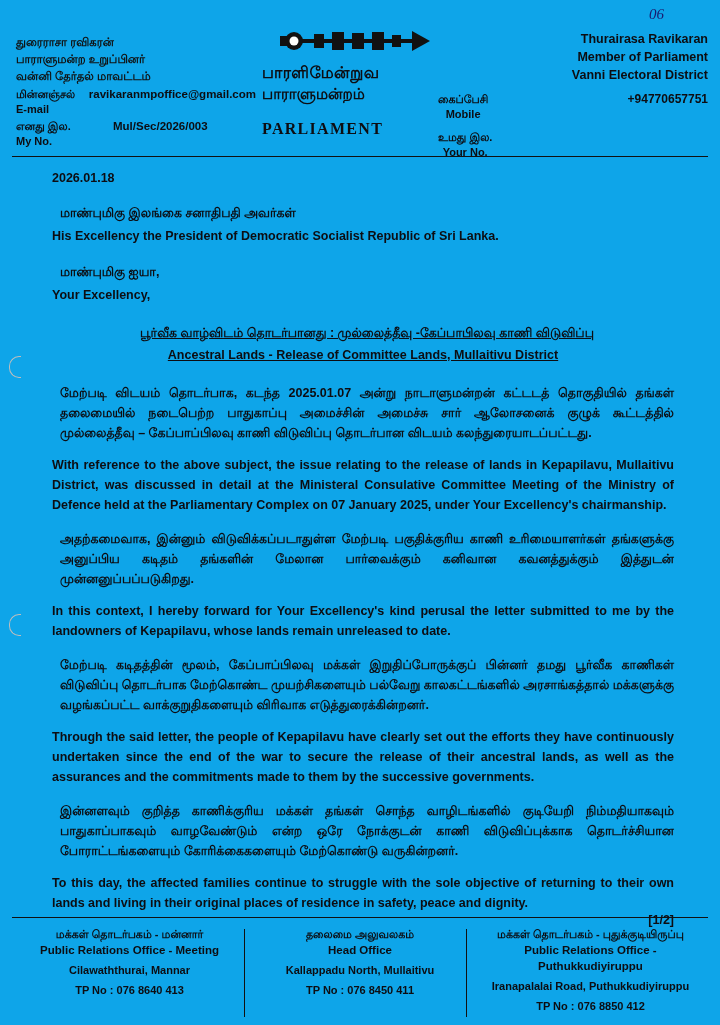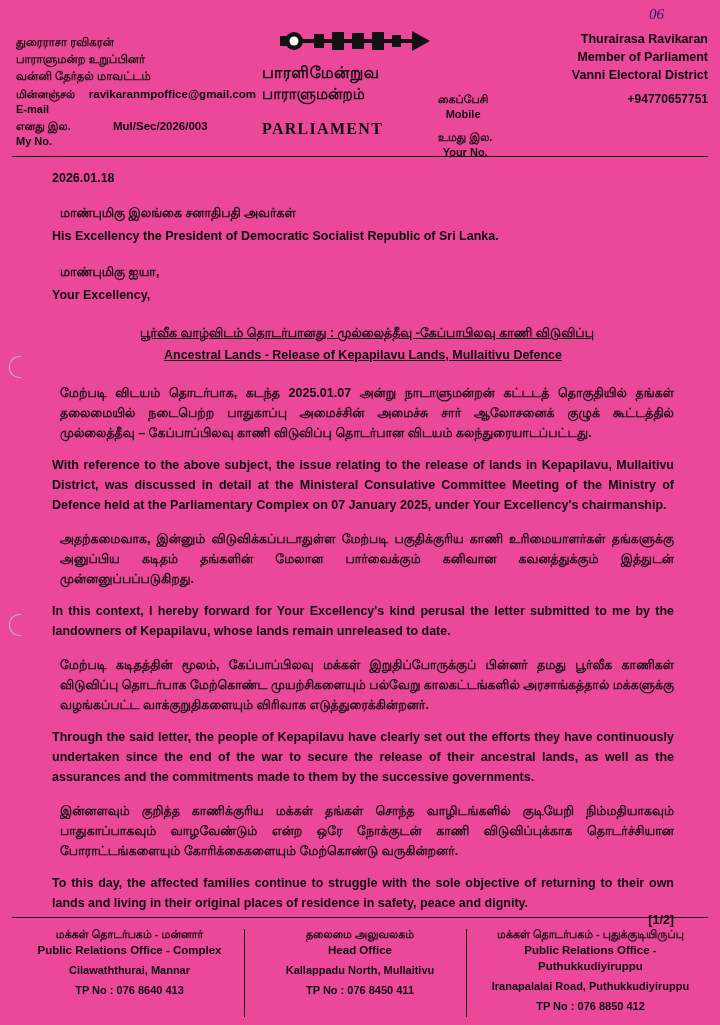--- a/index.html
+++ b/index.html
@@ -12,21 +12,21 @@
     height: 1025px;
     font-family: "Liberation Sans", sans-serif;
     color: #0d0d12;
     position: relative;
     overflow: hidden;
   }
   .page {
     position: relative;
     width: 720px;
     height: 1025px;
-    background: #ec4899;
+    background: #0ea5e9;
   }
 
   
   .page-number {
     position: absolute;
     top: 6px;
     right: 56px;
     font-family: "Liberation Serif", serif;
     font-size: 15px;
     color: #1a1a6e;
@@ -319,21 +319,21 @@
       <p class="en" style="margin-bottom:0">His Excellency the President of Democratic Socialist Republic of Sri Lanka.</p>
     </div>
 
     <div class="salut">
       <p class="ta">மாண்புமிகு ஐயா,</p>
       <p class="en" style="margin-bottom:0">Your Excellency,</p>
     </div>
 
     <div class="subject">
       <p class="ta">பூர்வீக வாழ்விடம் தொடர்பானது : முல்லைத்தீவு -கேப்பாபிலவு காணி விடுவிப்பு</p>
-      <p class="en">Ancestral Lands - Release of Kepapilavu Lands, Mullaitivu Defence</p>
+      <p class="en">Ancestral Lands - Release of Committee Lands, Mullaitivu District</p>
     </div>
 
     <div class="blk">
       <p class="ta">மேற்படி விடயம் தொடர்பாக, கடந்த 2025.01.07 அன்று நாடாளுமன்றன் கட்டடத் தொகுதியில் தங்கள் தலைமையில் நடைபெற்ற பாதுகாப்பு அமைச்சின் அமைச்சு சார் ஆலோசனைக் குழுக் கூட்டத்தில் முல்லைத்தீவு – கேப்பாப்பிலவு காணி விடுவிப்பு தொடர்பான விடயம் கலந்துரையாடப்பட்டது.</p>
       <p class="en">With reference to the above subject, the issue relating to the release of lands in Kepapilavu, Mullaitivu District, was discussed in detail at the Ministeral Consulative Committee Meeting of the Ministry of Defence held at the Parliamentary Complex on 07 January 2025, under Your Excellency's chairmanship.</p>
     </div>
 
     <div class="blk">
       <p class="ta">அதற்கமைவாக, இன்னும் விடுவிக்கப்படாதுள்ள மேற்படி பகுதிக்குரிய காணி உரிமையாளர்கள் தங்களுக்கு அனுப்பிய கடிதம் தங்களின் மேலான பார்வைக்கும் கனிவான கவனத்துக்கும் இத்துடன் முன்னனுப்பப்படுகிறது.</p>
       <p class="en">In this context, I hereby forward for Your Excellency's kind perusal the letter submitted to me by the landowners of Kepapilavu, whose lands remain unreleased to date.</p>
@@ -352,21 +352,21 @@
 
   </div>
 
   <div class="footer">
     <hr class="frule">
     <div class="vline v1"></div>
     <div class="vline v2"></div>
     <div class="fcols">
       <div class="fcol">
         <div class="ta">மக்கள் தொடர்பகம் - மன்னார்</div>
-        <div class="title">Public Relations Office - Complex</div>
+        <div class="title">Public Relations Office - Meeting</div>
         <div class="addr2">Cilawaththurai, Mannar</div>
         <div class="tp">TP No : 076 8640 413</div>
       </div>
       <div class="fcol">
         <div class="ta">தலைமை அலுவலகம்</div>
         <div class="title">Head Office</div>
         <div class="addr2">Kallappadu North, Mullaitivu</div>
         <div class="tp">TP No : 076 8450 411</div>
       </div>
       <div class="fcol">

